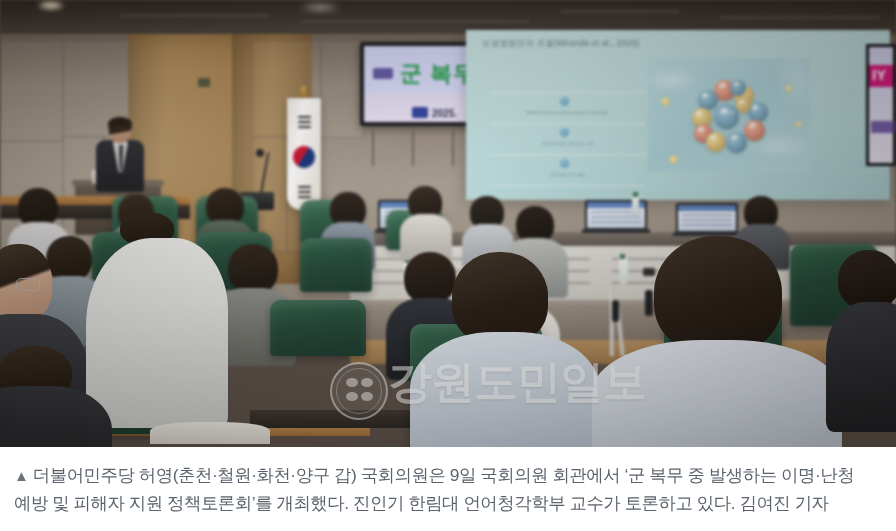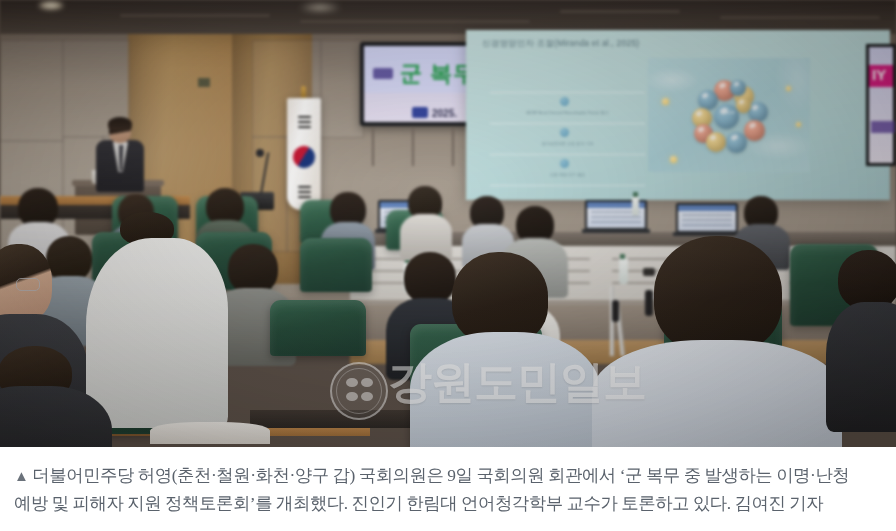--- a/index.html
+++ b/index.html
@@ -188,21 +188,21 @@
                text-shadow:0 1px 2px rgba(0,0,0,.18);}
 
   
   .grade{position:absolute;inset:0;pointer-events:none;
          background:radial-gradient(ellipse 620px 360px at 430px 190px,rgba(255,255,255,.05),rgba(20,14,10,.30) 95%);}
 
   
   .caption{position:absolute;left:0;top:447px;width:896px;height:84px;background:#fff;
            padding:14px 14px 0 14px;box-sizing:border-box;}
   .caption p{margin:0;font-size:17.4px;line-height:1.62;color:#5a626c;
-             font-family:Liberation Serif, serif;
+             font-family:Liberation Sans, sans-serif;
              letter-spacing:-.45px;word-break:keep-all;}
   .tri{color:#6b727b;font-size:15px;}
 </style>
 </head>
 <body>
 
 <div id="page">
 
   <div class="photo">
 

